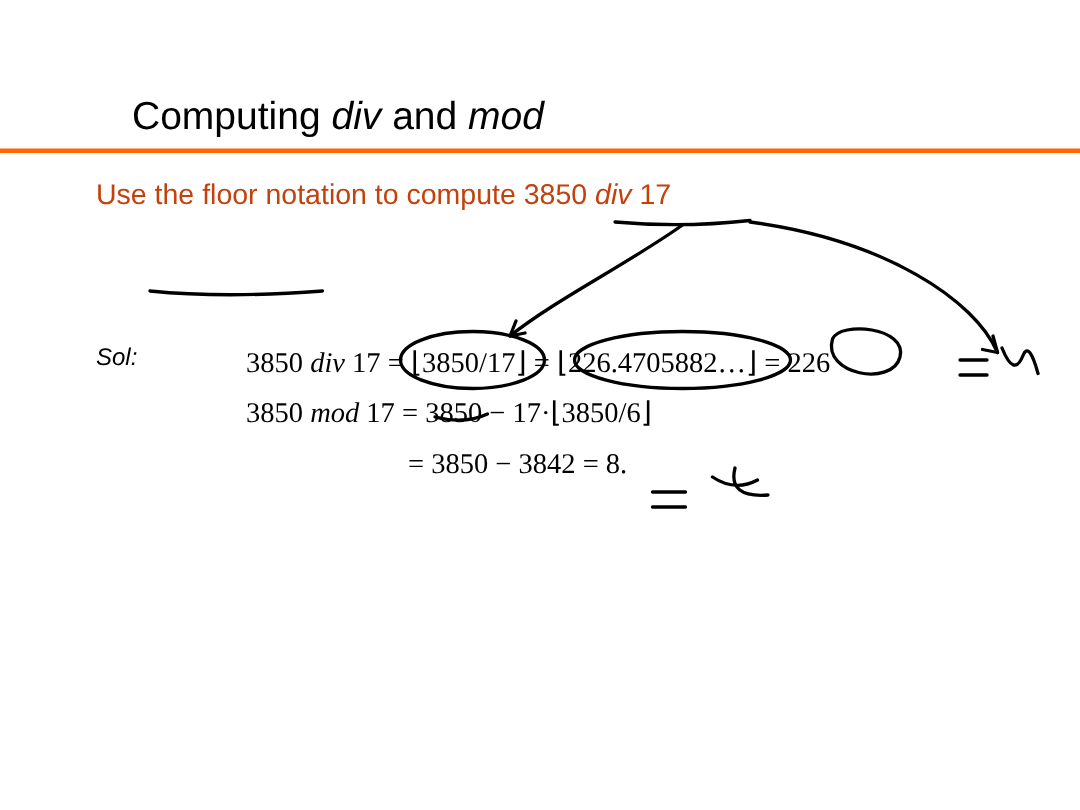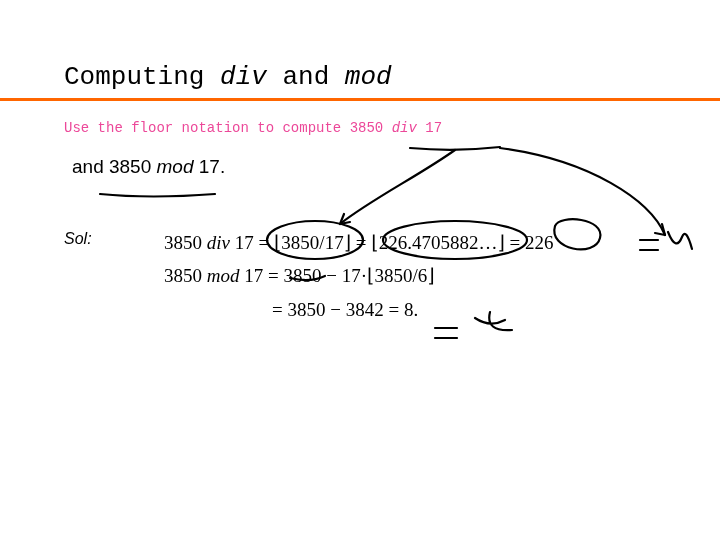--- a/index.html
+++ b/index.html
@@ -13,43 +13,41 @@
   }
   .header-block {
     position: absolute;
     top: 62px;
     left: 0;
     right: 0;
   }
   .title {
     font-size: 26px;
     color: #000;
-    padding-left: 64px;
+    padding-left: 88px;
     padding-bottom: 6px;
     font-weight: normal;
-    font-family: Liberation Mono, monospace;
   }
   .title .ital { font-style: italic; }
   .orange-rule {
     height: 3px;
     background: #ff6600;
     width: 100%;
   }
   .content {
     position: absolute;
     top: 120px;
     left: 64px;
     right: 40px;
   }
   .line1 {
-    font-size: 14px;
-    color: #ec4899;
+    font-size: 19px;
+    color: #c2410c;
     margin-bottom: 20px;
     font-weight: normal;
-    font-family: Liberation Mono, monospace;
   }
   .line2 {
     font-size: 19px;
     color: #000;
     margin-bottom: 26px;
     font-weight: normal;
     padding-left: 8px;
   }
   .ital { font-style: italic; }
   .sol-label {
@@ -85,23 +83,20 @@
   <h1 class="title">
     <span>Computing </span><span class="ital">div</span><span> and </span><span class="ital">mod</span>
   </h1>
   <div class="orange-rule"></div>
 </div>
 
 <div class="content">
   <p class="line1">
     <span>Use the floor notation to compute 3850 </span><span class="ital">div</span><span> 17</span>
   </p>
-  <p class="line2">
-    <span>and 3850 </span><span class="ital">mod</span><span> 17.</span>
-  </p>
 
   <div class="sol-label">Sol:</div>
 
   <div class="eq-stack">
     <div class="row">
       <span>3850 </span><span class="ital">div</span><span> 17 = ⌊3850/17⌋ = ⌊226.4705882…⌋ = 226</span>
     </div>
     <div class="row">
       <span>3850 </span><span class="ital">mod</span><span> 17 = 3850 − 17·⌊3850/6⌋</span>
     </div>

